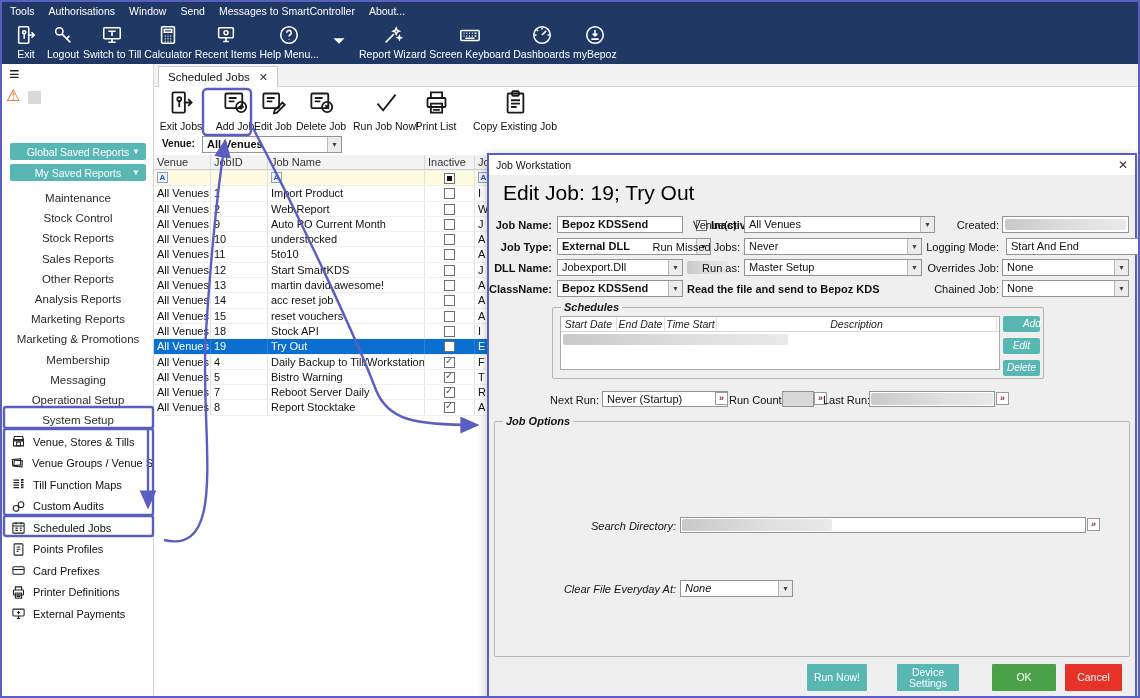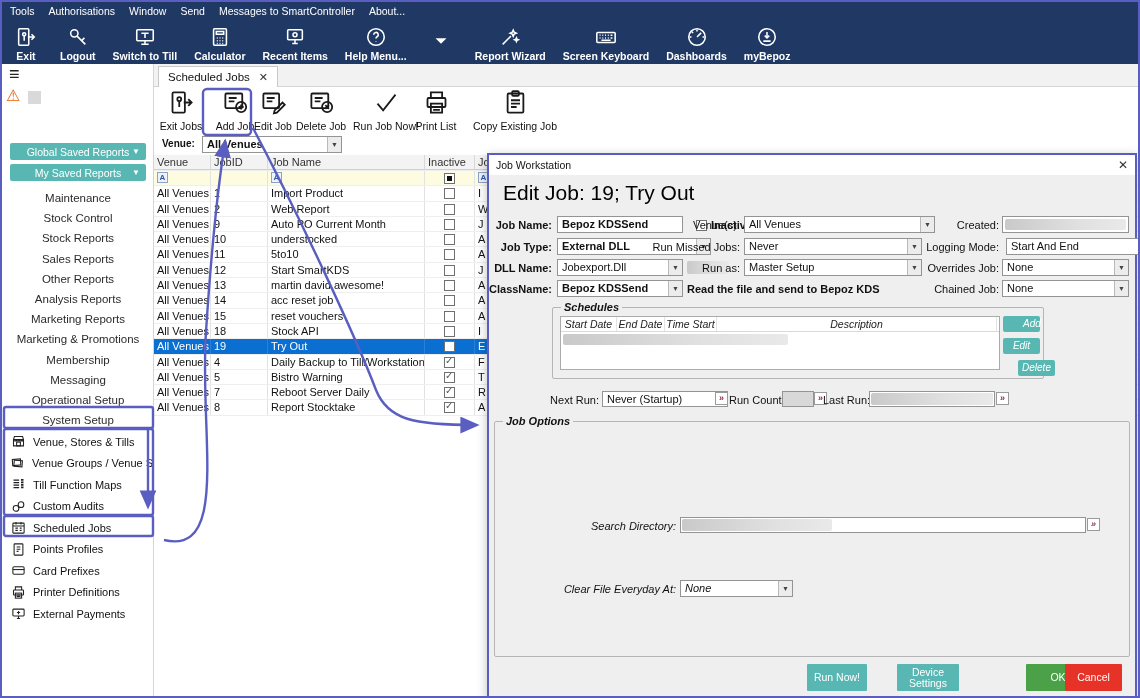--- a/index.html
+++ b/index.html
@@ -7,21 +7,21 @@
     --grid:#e2e2e2; --dlgbg:#efefef; --bord:#949494;
   }
   *{margin:0;padding:0;box-sizing:border-box;}
   html,body{background:#888;}
   body{font-family:"Liberation Sans","DejaVu Sans",sans-serif;}
   #stage{position:relative;width:1140px;height:698px;background:#fff;overflow:hidden;border:2px solid var(--purple);}
 
   
   #menubar{position:absolute;left:0;top:0;width:100%;height:18px;background:var(--navy);display:flex;align-items:center;gap:14px;padding-left:8px;}
   #menubar span{color:#fff;font-size:10.5px;cursor:default;}
-  #topbar{position:absolute;left:0;top:18px;width:100%;height:44px;background:var(--navy);display:flex;align-items:center;gap:17px;padding-left:7px;font-weight:bold;}
+  #topbar{position:absolute;left:0;top:18px;width:100%;height:44px;background:var(--navy);display:flex;align-items:flex-start;gap:3px;padding-left:7px;}
   .tb-item{display:flex;flex-direction:column;align-items:center;color:#fff;padding-top:3px;min-width:34px;}
   .tb-item .ic{width:24px;height:24px;display:flex;align-items:center;justify-content:center;}
   .tb-item .ic svg{stroke:#fff;fill:none;stroke-width:1.7;width:22px;height:22px;}
   .tb-item .lb{font-size:10.5px;margin-top:1px;white-space:nowrap;}
   .tb-caret{align-self:center;margin-top:-6px;}
   .tb-caret svg{stroke:#fff;fill:none;stroke-width:2;width:14px;height:14px;}
 
   
   #sidebar{position:absolute;left:0;top:62px;width:152px;bottom:0;background:#fff;border-right:1px solid #d5d5d5;}
   #hamburger{position:absolute;left:7px;top:2px;font-size:18px;color:#222;line-height:16px;}
@@ -85,21 +85,21 @@
   .more{position:absolute;width:13px;height:13px;border:1px solid #9a9a9a;background:#fff;color:#8c2b52;font-size:9px;font-weight:bold;line-height:11px;text-align:center;}
   fieldset.grp{position:absolute;border:1px solid #b5b5b5;border-radius:2px;background:var(--dlgbg);font-style:italic;}
   fieldset.grp legend{font-size:11px;font-weight:bold;color:#111;margin-left:8px;padding:0 3px;}
   #schedtable{position:absolute;left:7px;top:3px;width:440px;height:54px;background:#fff;border:1px solid #ababab;}
   #schedhead{display:flex;height:15px;border-bottom:1px solid #d9d9d9;}
   #schedhead .sc{font-size:10.5px;color:#222;text-align:center;border-right:1px solid #e3e3e3;padding-top:1px;}
   #schedblur{position:absolute;left:2px;top:17px;width:225px;height:11px;}
   .sched-btn{position:absolute;left:450px;width:37px;height:16px;background:var(--teal);color:#fff;font-size:10px;text-align:center;line-height:16px;border-radius:2px;}
   .foot-btn{position:absolute;top:509px;height:27px;color:#fff;font-size:10.5px;display:flex;align-items:center;justify-content:center;text-align:center;border-radius:1px;line-height:11px;}
   .foot-btn.teal{background:var(--teal);}
-  .foot-btn.green{background:#4aa147;margin-left:34px;}
+  .foot-btn.green{background:#4aa147;}
   .foot-btn.red{background:#e63227;}
 
   
   #overlay{position:absolute;left:0;top:0;width:1140px;height:698px;z-index:20;pointer-events:none;}
 </style>
 </head>
 <body>
 
 <div id="stage">
 
@@ -635,21 +635,21 @@
             <div class="sc" style="width: 56px;">Start Date</div>
             <div class="sc" style="width: 48px;">End Date</div>
             <div class="sc" style="width: 52px;">Time Start</div>
             <div class="sc" style="width: 280px;">Description</div>
           </div>
         <div id="schedblur" class="blur"></div>
       </div>
       <div id="schedbtns">
           <div class="sched-btn" style="top: 3px; padding-left: 20px;">Add</div>
           <div class="sched-btn" style="top: 25px;">Edit</div>
-          <div class="sched-btn" style="top: 47px; margin-left: 15px;">Delete</div>
+          <div class="sched-btn" style="top: 47px;">Delete</div>
         </div>
     </fieldset>
 
     <div class="dl" style="left:30px;width:80px;top:238px">Next Run:</div>
     <div class="tbox" style="left:113px;width:126px;top:236px;height:16px">Never (Startup)</div>
     <div class="more" style="left:226px;top:237px">»</div>
     <div class="dl" style="left:240px;width:50px;top:238px">Run Count:</div>
     <div class="tbox" style="left:293px;width:32px;top:236px;height:16px;background:#d8d8d8"></div>
     <div class="more" style="left:325px;top:237px">»</div>
     <div class="dl" style="left:334px;width:42px;top:238px">Last Run:</div>

